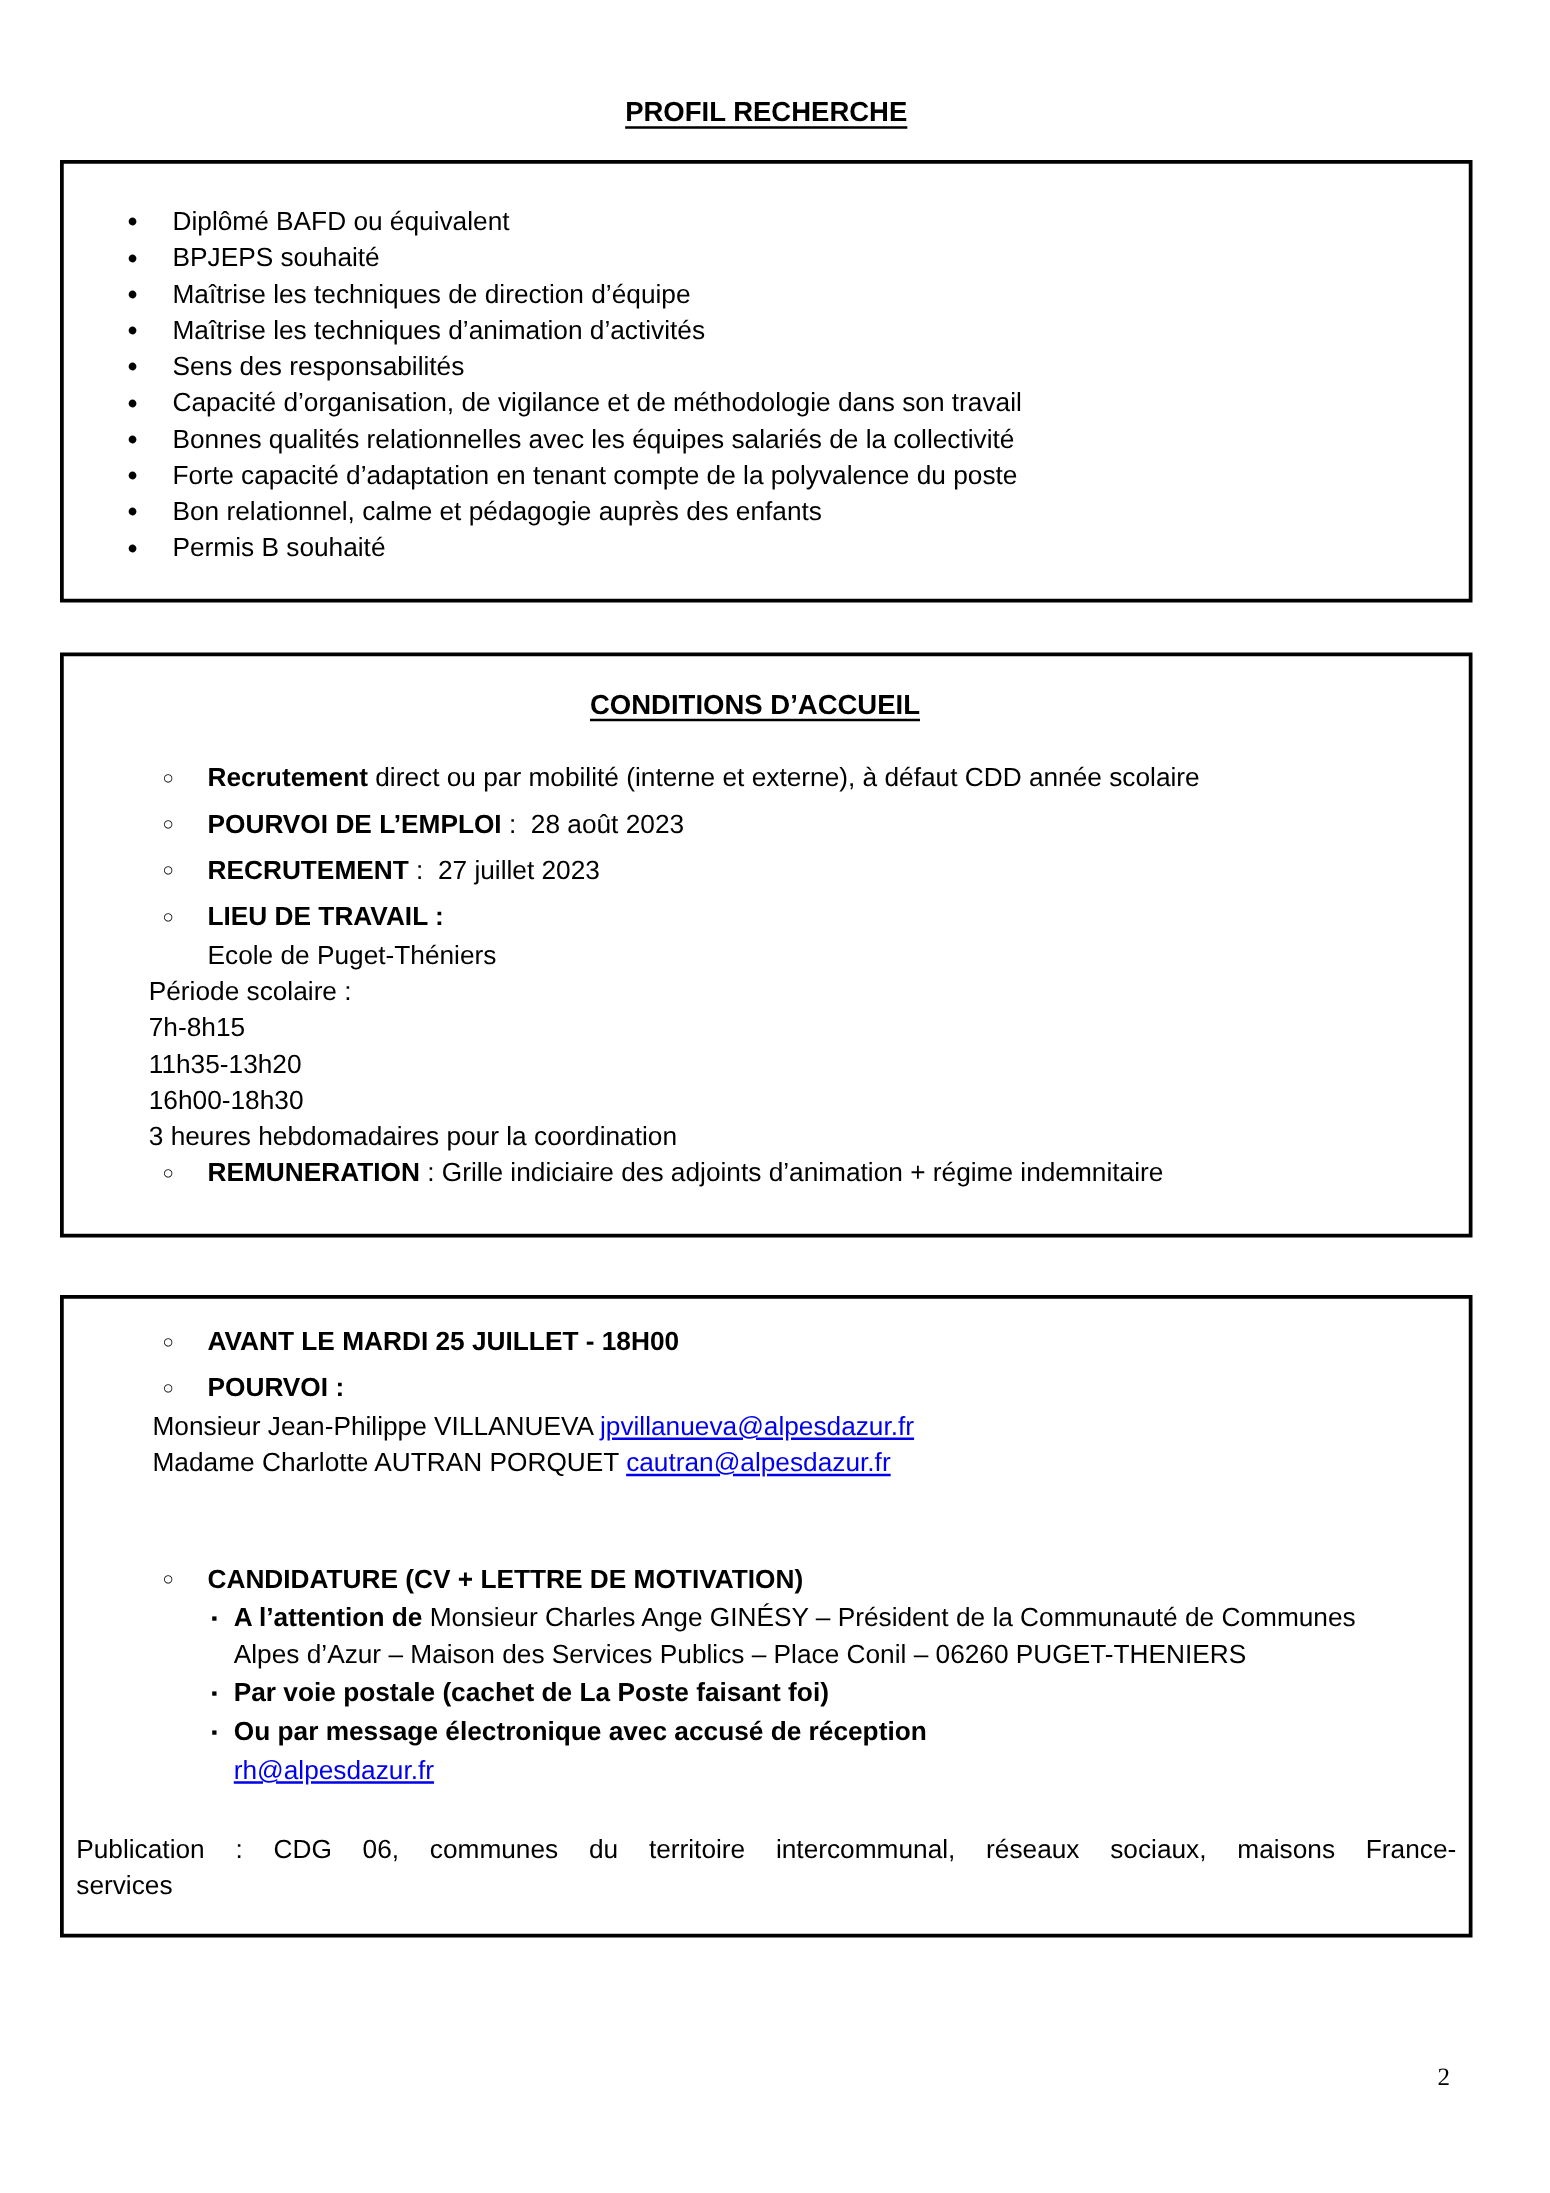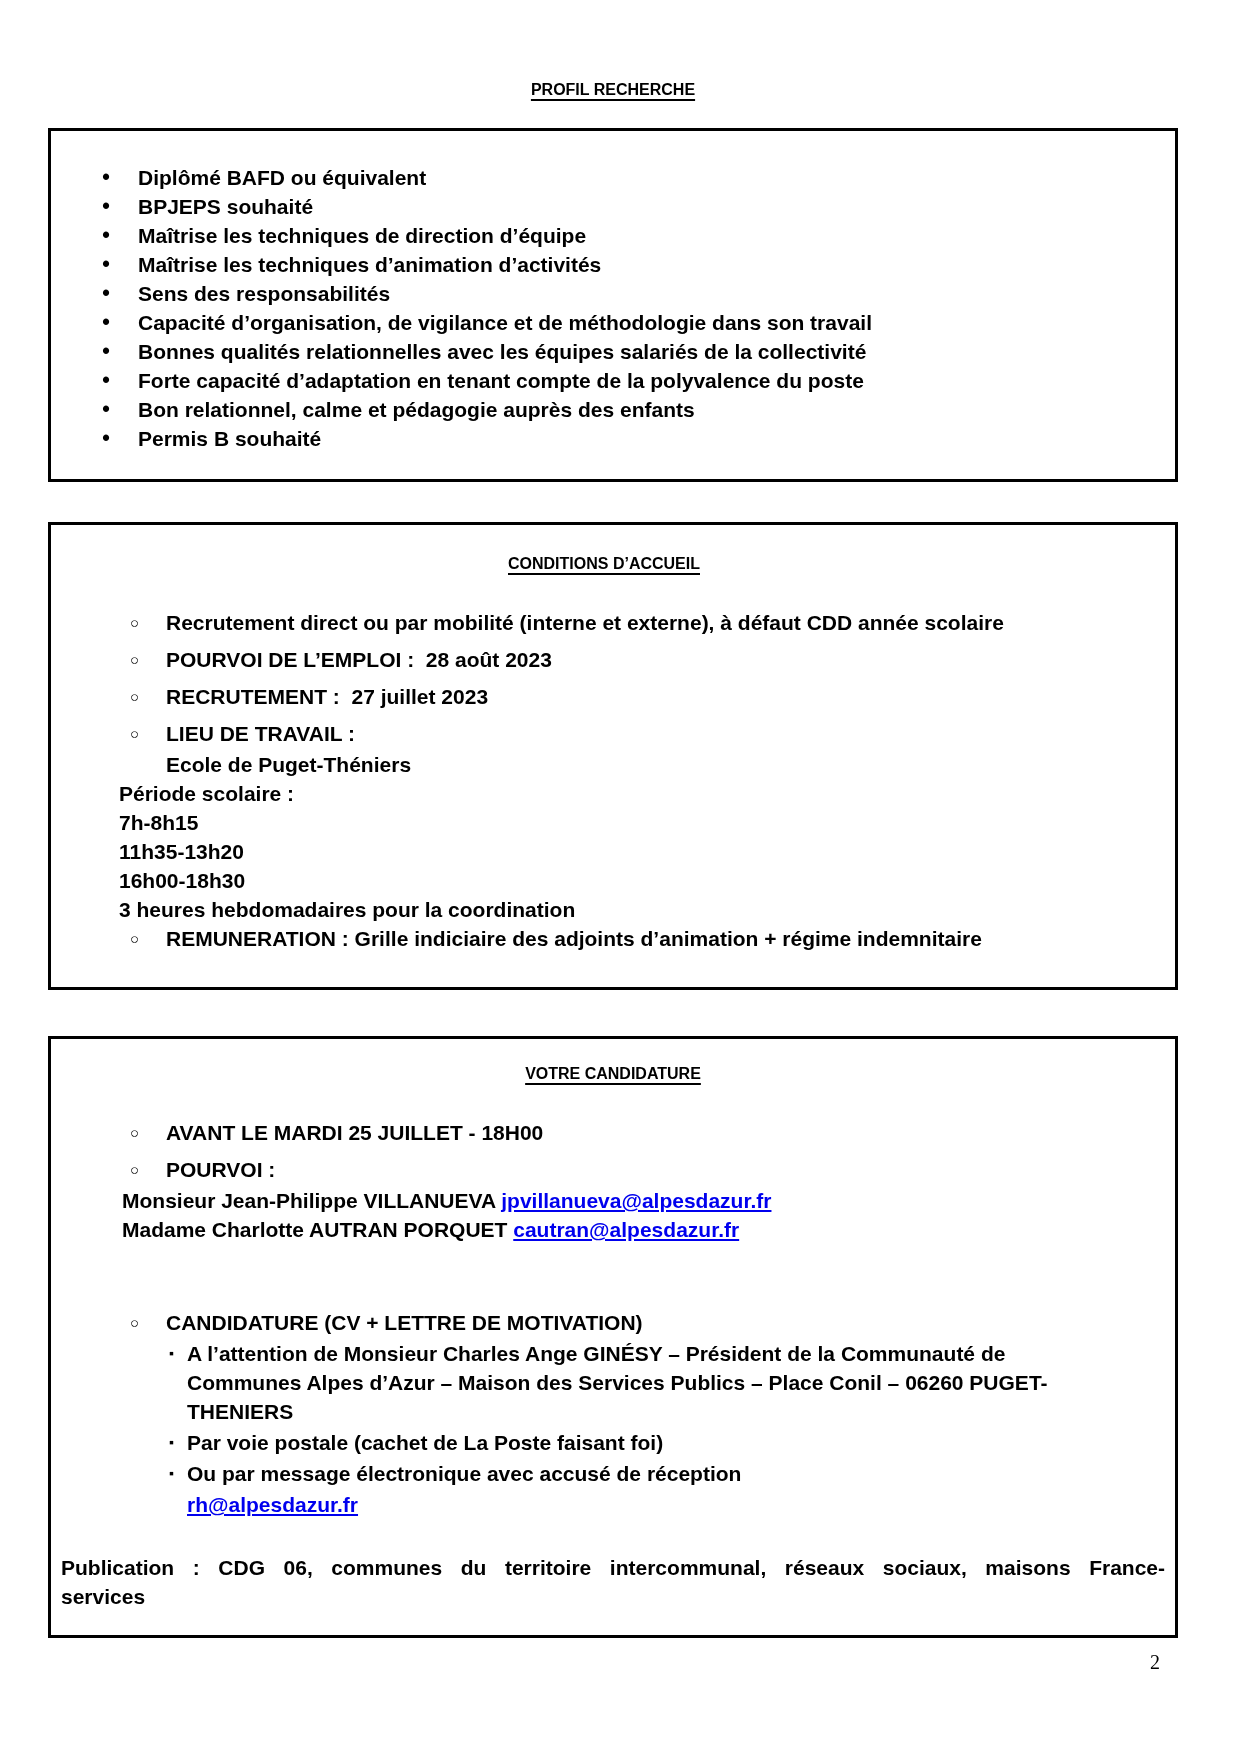--- a/index.html
+++ b/index.html
@@ -16,38 +16,38 @@
   }
   .content {
     position: absolute;
     left: 48px;
     width: 1130px;
     top: 0;
   }
   .section-heading {
     text-align: center;
     font-weight: bold;
-    font-size: 16px;
+    font-size: 22px;
     text-decoration: underline;
     text-decoration-thickness: 2px;
     text-underline-offset: 4px;
   }
   .heading-top { margin-top: 75px; margin-bottom: 24px; }
   .box {
     border: 3px solid #000000;
     box-sizing: border-box;
     width: 1130px;
     background: #ffffff;
   }
   .box1 { margin-bottom: 40px; padding: 32px 18px 26px 0; }
   .box2 { margin-bottom: 46px; padding: 24px 18px 26px 0; }
   .box3 { padding: 20px 0 24px 0; }
   .inbox { margin-bottom: 30px; }
 
-  .t { white-space: pre-wrap; font-weight: bold; }
+  .t { white-space: pre-wrap; }
   .bold { font-weight: bold; }
 
   
   .b1 { position: relative; padding-left: 87px; padding-right: 30px; }
   .b1::before {
     content: "\2022";
     position: absolute;
     left: 51px;
     top: 0;
     font-size: 23px;
@@ -131,21 +131,20 @@
       <div class="plain2"><span class="t">Ecole de Puget-Théniers</span></div>
       <div class="sub2"><span class="t">Période scolaire :</span></div>
       <div class="sub2"><span class="t">7h-8h15</span></div>
       <div class="sub2"><span class="t">11h35-13h20</span></div>
       <div class="sub2"><span class="t">16h00-18h30</span></div>
       <div class="sub2"><span class="t">3 heures hebdomadaires pour la coordination</span></div>
       <div class="b2"><span class="bold t">REMUNERATION</span><span class="t"> : Grille indiciaire des adjoints d’animation + régime indemnitaire</span></div>
     </div>
 
     <div class="box box3">
-      <div class="section-heading inbox">VOTRE CANDIDATURE</div>
 
       <div class="b3"><span class="bold t">AVANT LE MARDI 25 JUILLET - 18H00</span></div>
       <div class="b3 tight"><span class="bold t">POURVOI :</span></div>
       <div class="plain3"><span class="t">Monsieur Jean-Philippe VILLANUEVA </span><a class="link t">jpvillanueva@alpesdazur.fr</a></div>
       <div class="plain3"><span class="t">Madame Charlotte AUTRAN PORQUET </span><a class="link t">cautran@alpesdazur.fr</a></div>
 
       <div class="b3 gap-top tight"><span class="bold t">CANDIDATURE (CV + LETTRE DE MOTIVATION)</span></div>
       <div class="sb3"><span class="bold t">A l’attention de</span><span class="t"> Monsieur Charles Ange GINÉSY – Président de la Communauté de Communes Alpes d’Azur – Maison des Services Publics – Place Conil – 06260 PUGET-THENIERS</span></div>
       <div class="sb3"><span class="bold t">Par voie postale (cachet de La Poste faisant foi)</span></div>
       <div class="sb3"><span class="bold t">Ou par message électronique avec accusé de réception</span></div>

